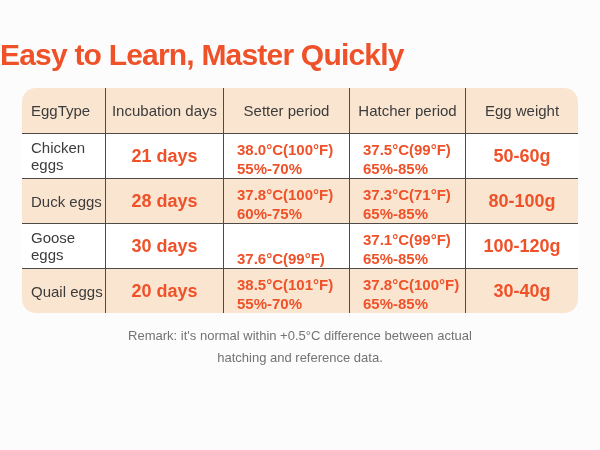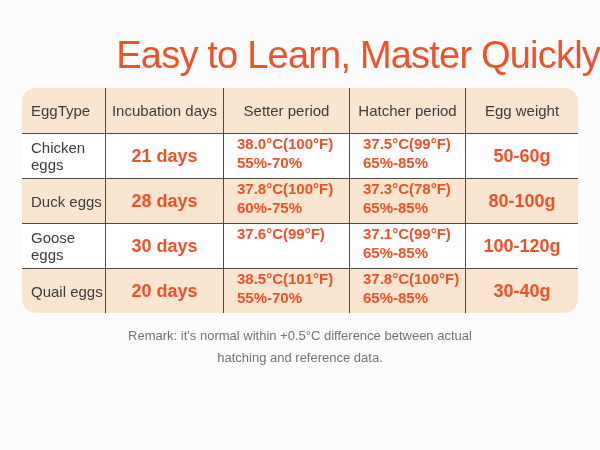--- a/index.html
+++ b/index.html
@@ -13,24 +13,24 @@
   *{margin:0;padding:0;box-sizing:border-box;}
   html,body{width:600px;height:450px;overflow:hidden;}
   body{
     background:var(--page-bg);
     font-family:"Liberation Sans","DejaVu Sans",sans-serif;
     color:var(--dark);
   }
   .page{width:600px;height:450px;}
   .title{
     margin-top:37px;
-    text-align:right;
-    font-size:38px;
+    text-align:left;
+    font-size:30px;
     line-height:36px;
-    font-weight:normal;
+    font-weight:bold;
     letter-spacing:-0.8px;
     color:var(--accent);
   }
   .subtitle{
     margin-top:26px;
     text-align:center;
     font-size:16px;
     line-height:22px;
     letter-spacing:-0.2px;
     color:#414141;
@@ -71,21 +71,21 @@
     white-space:normal;
   }
   .c-days,.c-weight{
     color:var(--accent);
     font-weight:bold;
     font-size:18px;
   }
   .c-period{
     flex-direction:column;
     align-items:flex-start;
-    justify-content:flex-start;
+    justify-content:flex-end;
     padding-left:13px;
     color:var(--accent);
     font-weight:bold;
     font-size:15px;
     line-height:19px;
   }
   .remark{
     margin-top:12px;
     text-align:center;
     font-size:13px;
@@ -126,21 +126,21 @@
     </div>
 
     <div class="row peach">
       <div class="cell c-type">Duck eggs</div>
       <div class="cell c-days">28 days</div>
       <div class="cell c-period">
         <span>37.8°C(100°F)</span>
         <span>60%-75%</span>
       </div>
       <div class="cell c-period">
-        <span>37.3°C(78°F)</span>
+        <span>37.3°C(71°F)</span>
         <span>65%-85%</span>
       </div>
       <div class="cell c-weight">80-100g</div>
     </div>
 
     <div class="row white">
       <div class="cell c-type">Goose eggs</div>
       <div class="cell c-days">30 days</div>
       <div class="cell c-period">
         <span>37.6°C(99°F)</span>

